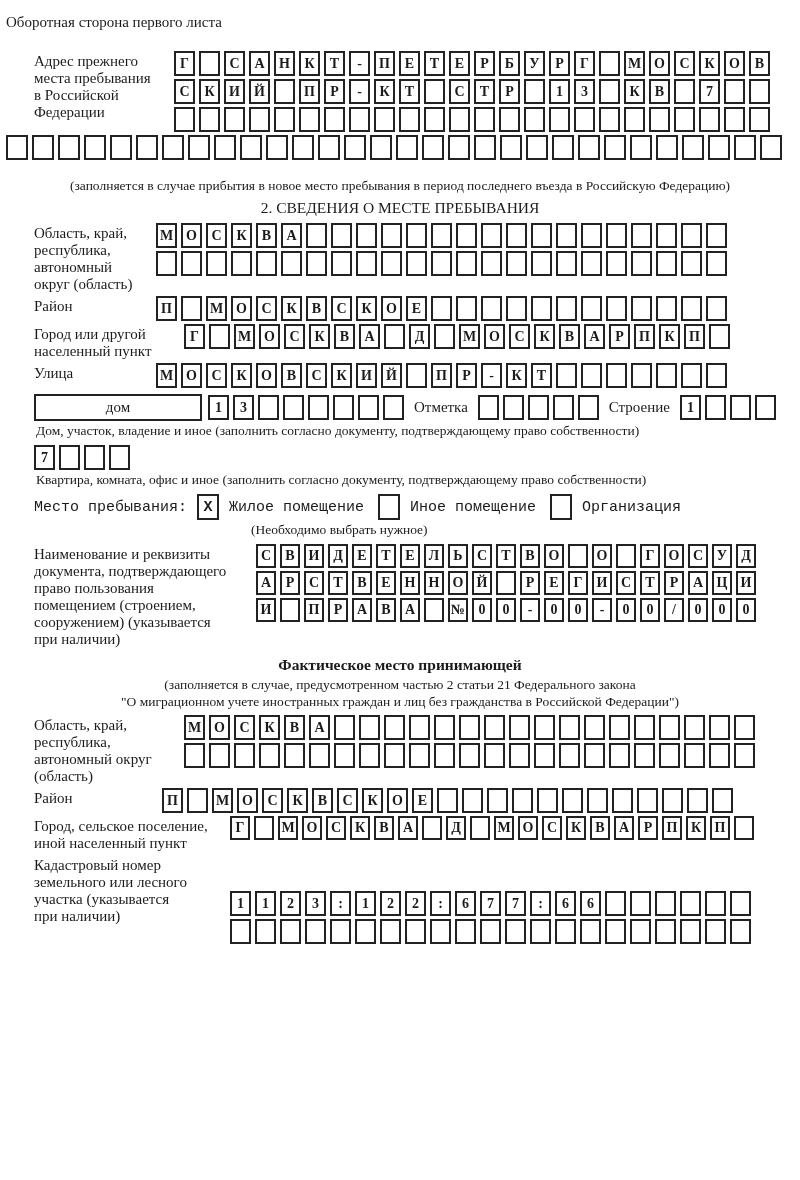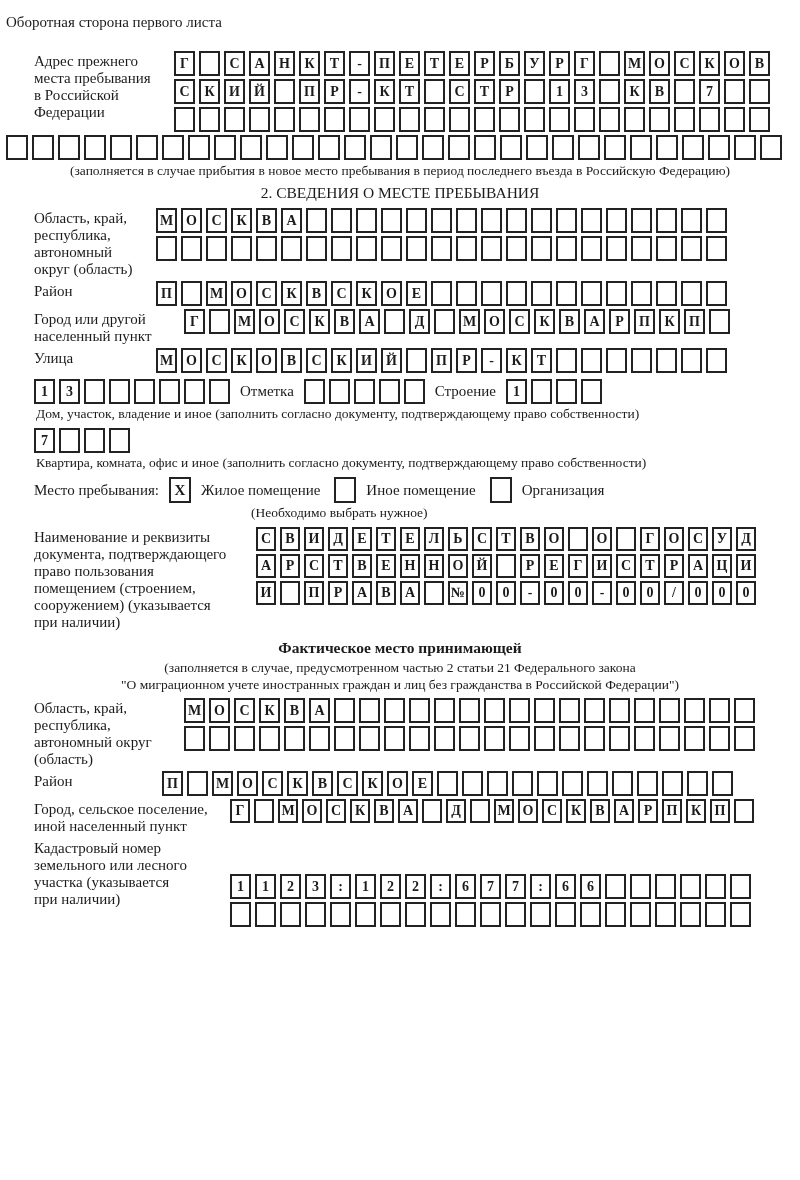--- a/index.html
+++ b/index.html
@@ -33,42 +33,42 @@
     display: flex; align-items: center; justify-content: center;
     font-size: 14px; font-weight: bold; font-family: "Liberation Serif", serif;
     background: #fff; flex-shrink: 0;
   }
   .cells.wide .cell { width: 22px; }
   .cells.narrow .cell { width: 20px; height: 24px; }
 
   .fullrow { margin: 3px 0 0 0; }
 
   .note {
-    text-align: center; font-size: 13.5px; line-height: 16px; margin-top: 3px;
+    text-align: center; font-size: 13.5px; line-height: 16px; margin-top: 18px;
   }
   .note-left {
     font-size: 13.5px; line-height: 16px; margin: 2px 0 3px 30px;
   }
   .sec-title {
     text-align: center; font-weight: normal; font-size: 15.5px; margin: 5px 0 6px 0;
   }
 
   
   .inline-row { display: flex; align-items: center; margin: 6px 0 2px 28px; gap: 6px; }
   .label-box {
     border: 2px solid #222; height: 27px;
     display: flex; align-items: center; justify-content: center;
     font-size: 15px;
   }
   .lb-house { width: 168px; }
   .lb-apt { width: 200px; }
   .small-label { font-size: 15px; padding: 0 4px; }
 
   
-  .stay-row { display: flex; align-items: center; margin: 6px 0 0 28px; font-size: 15px; }
+  .stay-row { display: flex; align-items: center; margin: 6px 0 0 28px; font-size: 15px; font-family: Liberation Mono, monospace; }
   .checkbox {
     width: 22px; height: 26px; border: 2px solid #222;
     display: flex; align-items: center; justify-content: center;
     font-size: 15px; font-weight: bold; flex-shrink: 0;
   }
   .stay-row .opt-label { margin: 0 14px 0 10px; }
   .stay-note { text-align: left; font-size: 13.5px; margin: 2px 0 4px 245px; }
 
   .fact-title { text-align: center; font-weight: bold; font-size: 15.5px; margin: 8px 0 3px 0; }
   .fact-note { text-align: center; font-size: 13.5px; line-height: 16.5px; margin-bottom: 5px; }
@@ -362,20 +362,21 @@
           <span class="cell"></span>
           <span class="cell"></span>
           <span class="cell"></span>
           <span class="cell"></span>
           <span class="cell"></span>
         </div>
     </div>
   </div>
 
   <div class="inline-row">
+    <div class="label-box lb-house">дом</div>
     <div class="cells">
         <span class="cell">1</span>
         <span class="cell">3</span>
         <span class="cell"></span>
         <span class="cell"></span>
         <span class="cell"></span>
         <span class="cell"></span>
         <span class="cell"></span>
         <span class="cell"></span>
       </div>

